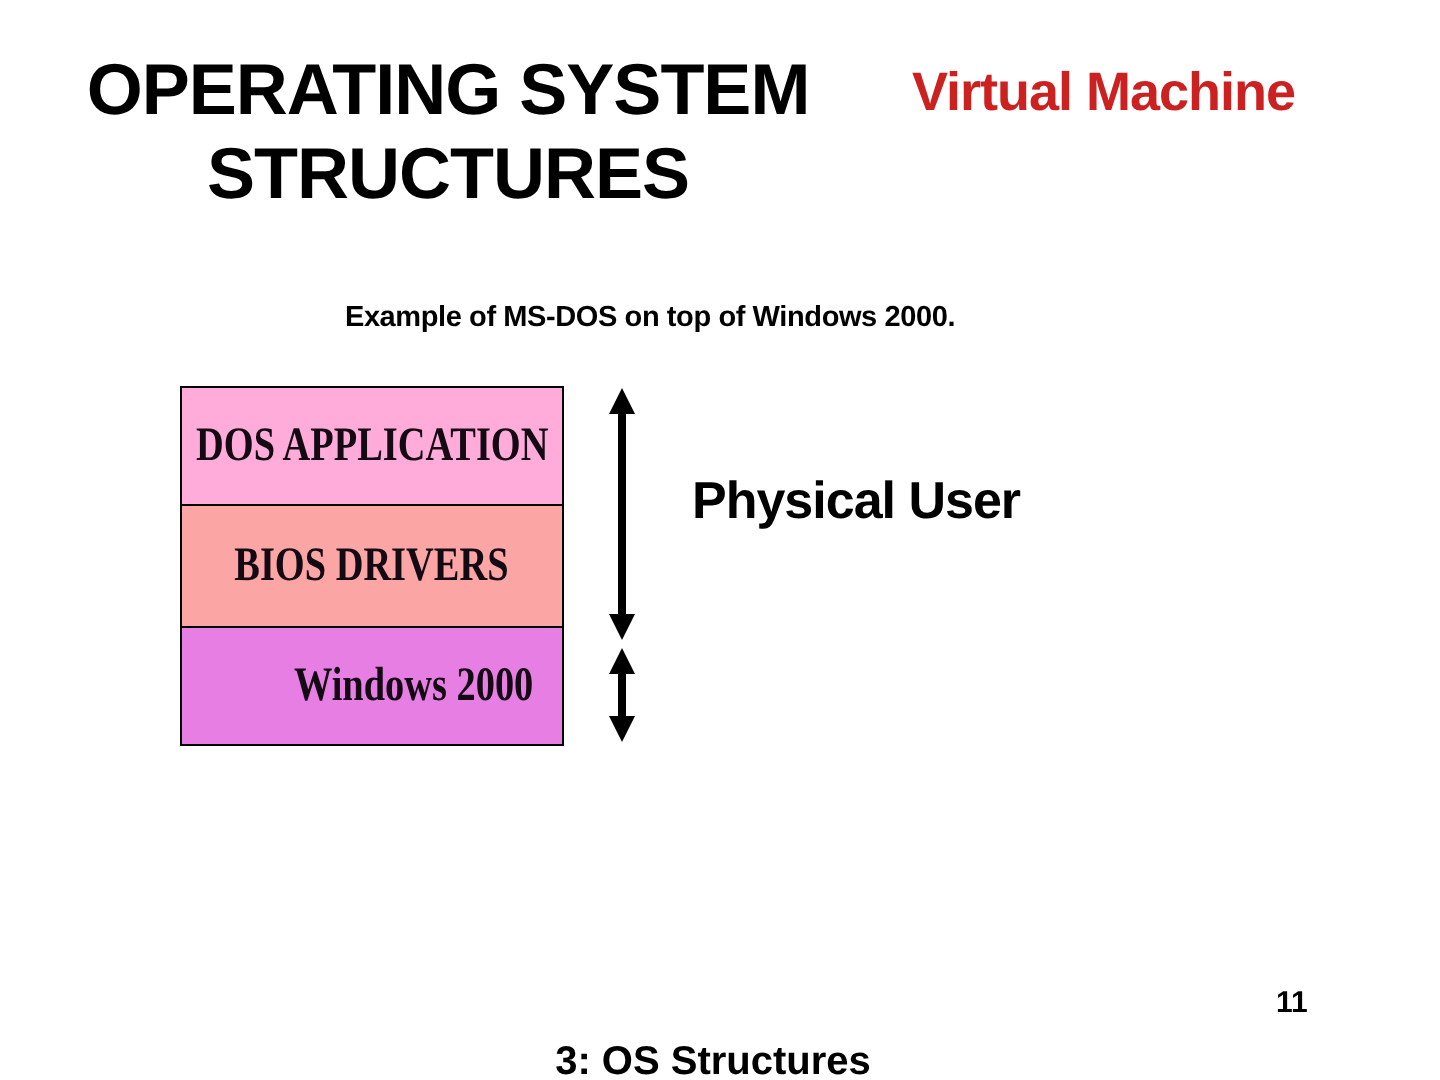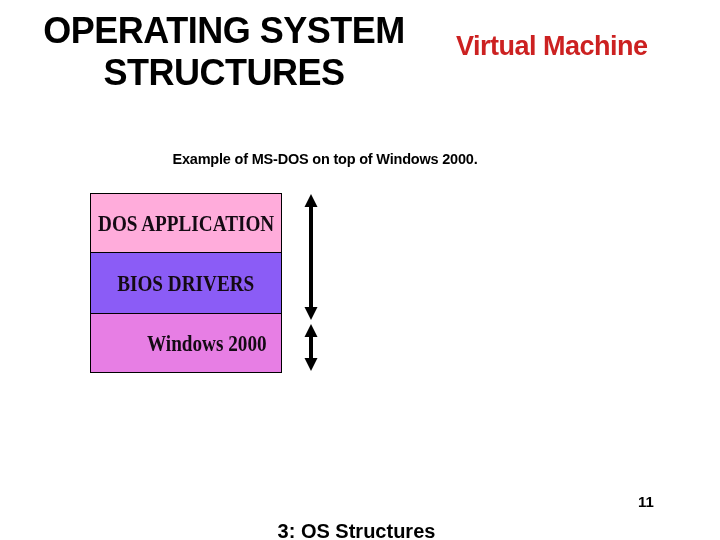--- a/index.html
+++ b/index.html
@@ -8,21 +8,21 @@
     width: 720px;
     height: 540px;
     background: #ffffff;
     overflow: hidden;
     font-family: "Liberation Sans", sans-serif;
     color: #000;
   }
   .title {
     position: absolute;
     left: 28px;
-    top: 10px;
+    top: 24px;
     width: 392px;
     margin: 0;
     font-size: 36px;
     font-weight: bold;
     line-height: 1.17;
     text-align: center;
     letter-spacing: -0.5px;
     color: #000;
   }
   .topic {
@@ -112,40 +112,41 @@
   <h1 class="title">OPERATING SYSTEM STRUCTURES</h1>
 
   <div class="topic" style="color: rgb(204, 33, 33);">Virtual Machine</div>
 
   <div class="subtitle">Example of MS-DOS on top of Windows 2000.</div>
 
   <div class="stack">
     <div class="layer layer-dos" style="background-color: rgb(255, 172, 219);">
       <span class="layer-label">DOS APPLICATION</span>
     </div>
-    <div class="layer layer-bios" style="background-color: #8b5cf6;">
+    <div class="layer layer-bios" style="background-color: #fca5a5;">
       <span class="layer-label">BIOS DRIVERS</span>
     </div>
     <div class="layer layer-win" style="background-color: rgb(231, 126, 228); padding-left: 41px;">
       <span class="layer-label">Windows 2000</span>
     </div>
   </div>
 
   <svg class="arrows" viewBox="0 0 30 185" xmlns="http://www.w3.org/2000/svg">
     <g fill="#000" stroke="none">
       <polygon points="15,4 8.5,17 21.5,17"></polygon>
       <rect x="13" y="15" width="4" height="104"></rect>
       <polygon points="15,130 8.5,117 21.5,117"></polygon>
     </g>
     <g fill="#000" stroke="none">
       <polygon points="15,134 8.5,147 21.5,147"></polygon>
       <rect x="13" y="145" width="4" height="25"></rect>
       <polygon points="15,181 8.5,168 21.5,168"></polygon>
     </g>
   </svg>
 
+  <div class="annotation annotation-user">Physical User</div>
 
 
   <div class="footer-title">3: OS Structures</div>
 
   <div class="slide-number">11</div>
 
 </div>
 
 </body></html>

